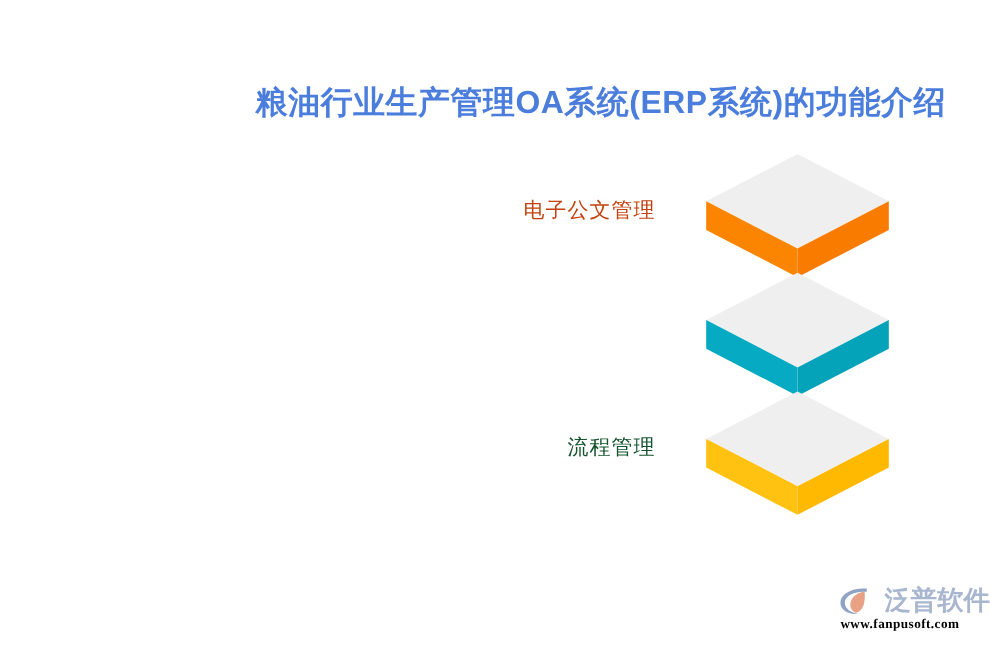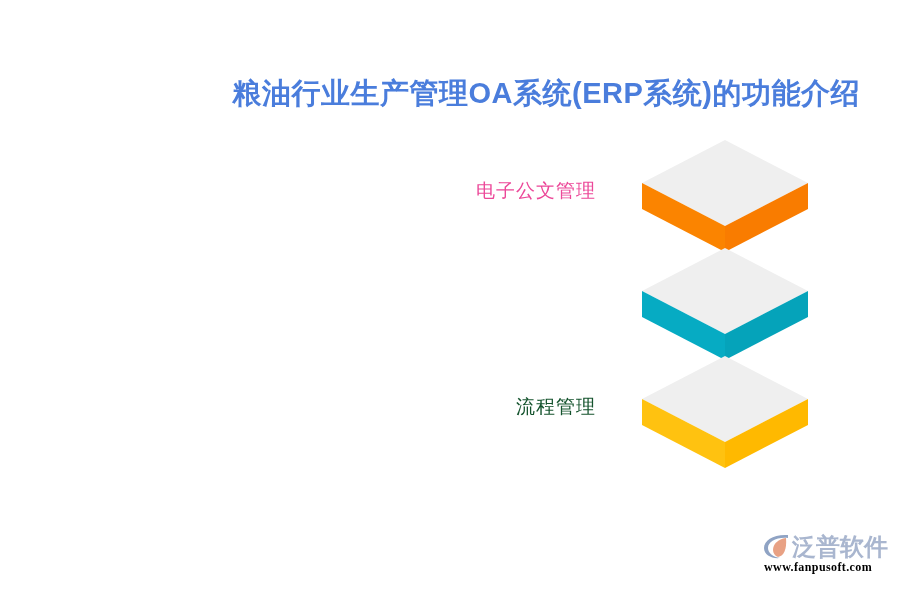--- a/index.html
+++ b/index.html
@@ -81,21 +81,21 @@
     left:762px;
     top:533px;
     width:132px;
     height:56px;
   }
   .logo-row {
     position:absolute;
     left:0;
     top:0;
     display:flex;
-    gap:0;
+    gap:12px;
   }
   .logo-mark { width:30px; height:27px; display:block; }
   .logo-word {
     font-size:24px;
     font-weight:bold;
     color:#a9b6cf;
     letter-spacing:0px;
     line-height:27px;
     white-space:nowrap;
   }
@@ -114,21 +114,21 @@
 </head>
 <body>
 
 <div id="slide">
 
   <div class="slide-title" style="color: rgb(74, 125, 220);">粮油行业生产管理OA系统(ERP系统)的功能介绍</div>
 
   <div class="diagram">
 
     <div class="row r0">
-      <div class="row-label" style="color: #ec4899;">电子公文管理</div>
+      <div class="row-label" style="color: #c2410c;">电子公文管理</div>
       <div class="cube">
         <svg viewBox="0 0 170 116" xmlns="http://www.w3.org/2000/svg" aria-hidden="true">
 
           <polygon points="85,2 168,45 85,88 2,45" fill="#efefef"></polygon>
 
           <polygon points="2,45 85,88 85,114 2,71" fill="#fb8400"></polygon>
 
           <polygon points="168,45 168,71 85,114 85,88" fill="#f97c00"></polygon>
         </svg>
       </div>

